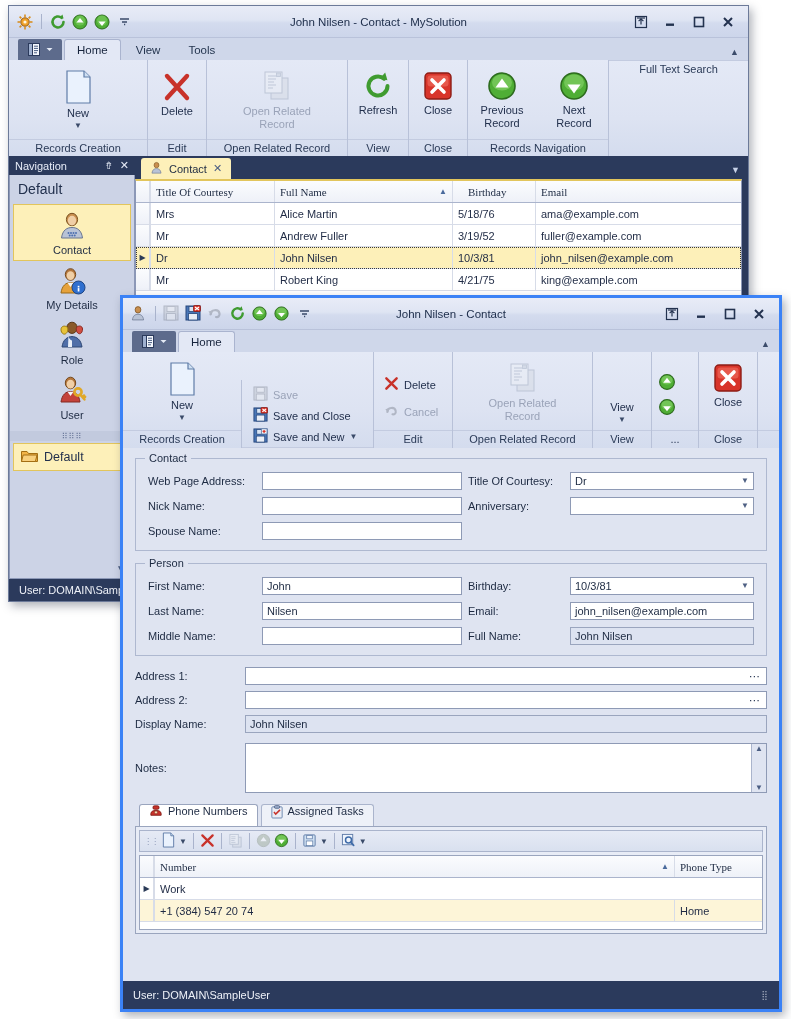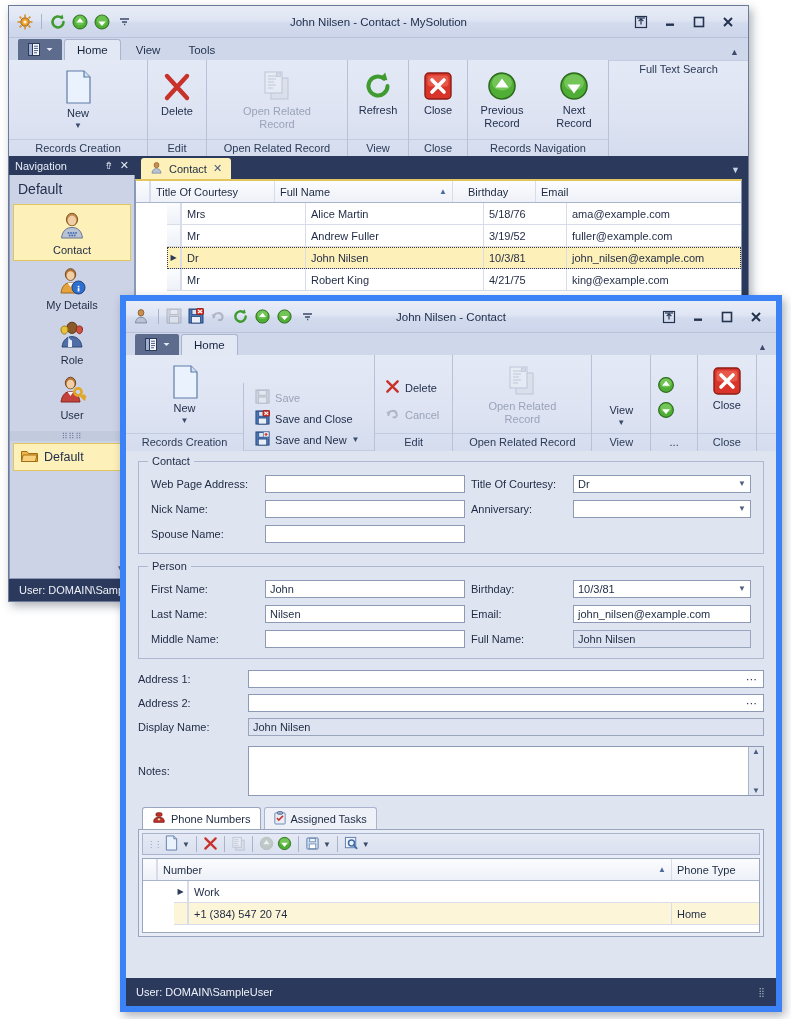--- a/index.html
+++ b/index.html
@@ -86,25 +86,25 @@
   .flabel{font-size:11px;color:#1d2a42;}
   .gbox{border:1px solid #aeb8d0;position:relative;}
   .gbox-lg{
     position:absolute;top:-7px;left:9px;background:#dfe4f1;
     padding:0 4px;font-size:11px;color:#1d2a42;
   }
   
   .ghead{
     background:linear-gradient(to bottom,#fbfcfe,#eef1f8);
     border-bottom:1px solid #aab4cc;display:flex;height:21px;align-items:center;
-    font-size:11px;color:#1d2a42;
+    font-size:11px;color:#1d2a42;font-family:Liberation Serif, serif;
   }
   .gcell{padding:0 5px;box-sizing:border-box;overflow:hidden;white-space:nowrap;}
   .grow{display:flex;height:21px;align-items:flex-end;font-size:11px;
-        border-bottom:1px solid #d7dce8;background:#fff;margin-left:31px;}
+        border-bottom:1px solid #d7dce8;background:#fff;}
   .grow.sel{background:#fdf0b9;}
   .grow.alt{background:#fdf5d8;}
   .gind{width:14px;flex:0 0 14px;display:flex;align-items:center;justify-content:center;
         color:#2a3a57;font-size:8px;border-right:1px solid #d7dce8;height:100%;box-sizing:border-box;
         background:linear-gradient(to bottom,#fbfcfe,#eef1f8);}
   .vsep{border-left:1px solid #d7dce8;height:100%;box-sizing:border-box;display:flex;align-items:center;}
   .statusbar{
     background:#2b3a5c;color:#eef1f8;font-size:11px;
     display:flex;align-items:center;padding:0 10px;
   }
@@ -113,21 +113,21 @@
   .navhdr{
     height:19px;background:#2b3a5c;color:#e7ecf7;display:flex;align-items:center;
     padding:0 6px;font-size:11px;
   }
   .navitem{
     display:flex;flex-direction:column;align-items:center;justify-content:center;
     font-size:11px;color:#1d2a42;padding:5px 0 4px 0;
   }
   .navitem.sel{background:#fdf0b9;border:1px solid #e2c55c;}
   .tabpill{
-    display:flex;align-items:center;gap:5px;height:22px;padding:0 9px;
+    display:flex;align-items:flex-start;gap:5px;height:22px;padding:0 9px;
     font-size:11px;color:#1d2a42;background:#eef1f8;border:1px solid #aab4cc;border-bottom:none;
     border-top-left-radius:3px;border-top-right-radius:3px;box-sizing:border-box;
   }
   .tabpill.sel{background:#fff;border-color:#9aa5be;}
   .toolbar{
     background:linear-gradient(to bottom,#e6eaf5,#d9e0ef);
     border:1px solid #aab4cc;display:flex;align-items:center;gap:3px;
     padding:0 4px;box-sizing:border-box;
   }
   .tbsep{width:1px;height:16px;background:#a9b3cc;margin:0 3px;}
@@ -479,21 +479,21 @@
         </div>
       </div>
     </div>
   </div>
 
   <div class="statusbar" style="position:absolute;left:0;right:0;bottom:0;height:22px;">
     <span>User: DOMAIN\Sampl</span>
   </div>
 </div>
 
-<div class="win shadow" style="left:120px;top:295px;width:662px;height:717px;background:#dfe4f1;border:6px solid #3b82f6;">
+<div class="win shadow" style="left:120px;top:295px;width:662px;height:717px;background:#dfe4f1;border:3px solid #3b82f6;">
 
   <div class="titlebar">
     <div class="qat">
       <span class="ic" title="Contact">
         <svg width="16" height="16" viewBox="0 0 30 30">
           <ellipse cx="15" cy="9" rx="5.4" ry="6" fill="#c98f4e" stroke="#7a5121" stroke-width="1.4"></ellipse>
           <path d="M4.5 28 C5.5 20 10 17.3 15 17.3 C20 17.3 24.5 20 25.5 28 Z" fill="#b9c3d6" stroke="#6a7690" stroke-width="1.4"></path>
         </svg>
       </span>
       <span class="qat-sep"></span>

